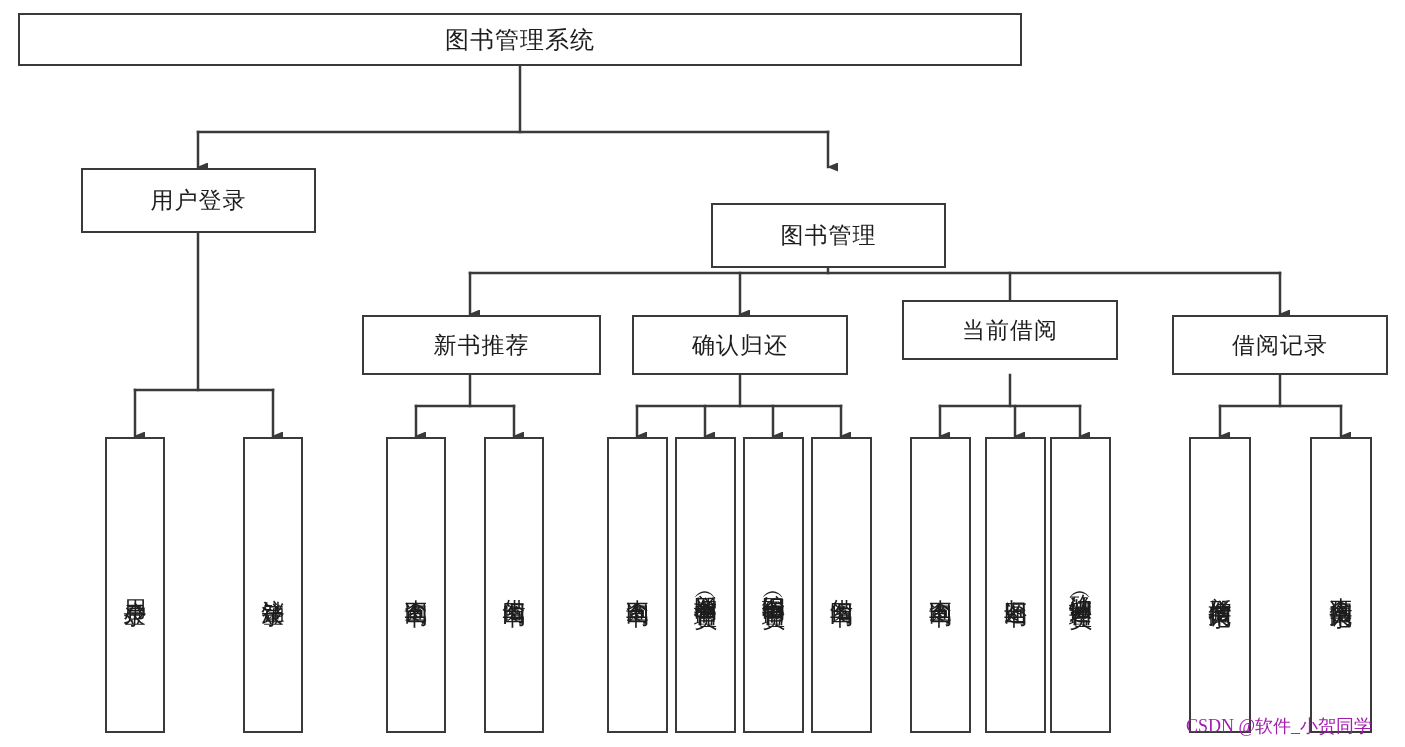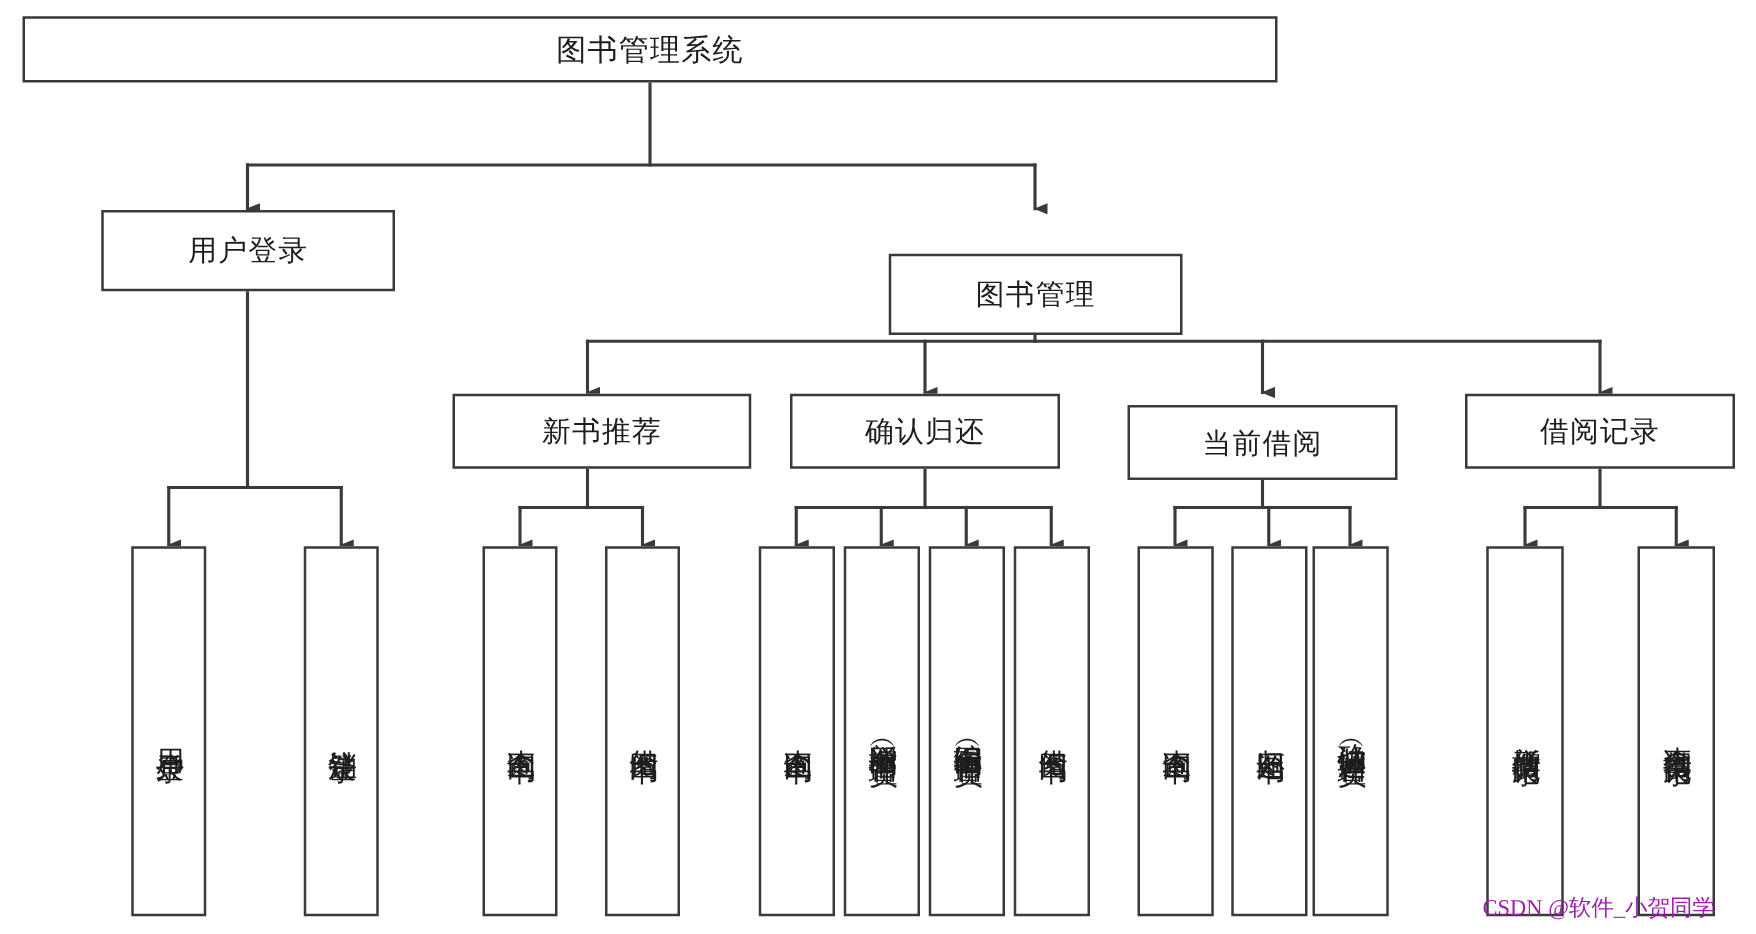--- a/index.html
+++ b/index.html
@@ -131,21 +131,21 @@
       </div>
       <div class="node node-h" style="left: 711px; top: 168px; width: 235px; height: 65px; margin-top: 35px;">
         <span>图书管理</span>
       </div>
       <div class="node node-h" style="left: 362px; top: 315px; width: 239px; height: 60px;">
         <span>新书推荐</span>
       </div>
       <div class="node node-h" style="left: 632px; top: 315px; width: 216px; height: 60px;">
         <span>确认归还</span>
       </div>
-      <div class="node node-h" style="left: 902px; top: 324px; width: 216px; height: 60px; text-align: right;">
+      <div class="node node-h" style="left: 902px; top: 300px; width: 216px; height: 60px; text-align: right;">
         <span>当前借阅</span>
       </div>
       <div class="node node-h" style="left: 1172px; top: 315px; width: 216px; height: 60px; align-items: center;">
         <span>借阅记录</span>
       </div>
       <div class="node node-v" style="left: 105px; top: 437px; width: 60px; height: 296px;">
         <span class="vtext">用户登录</span>
       </div>
       <div class="node node-v" style="left: 243px; top: 437px; width: 60px; height: 296px;">
         <span class="vtext">注销登录</span>

